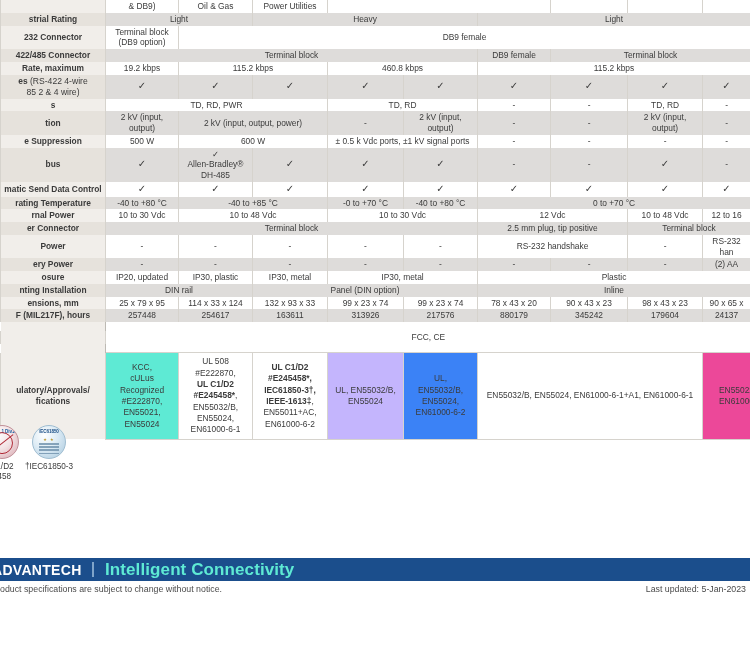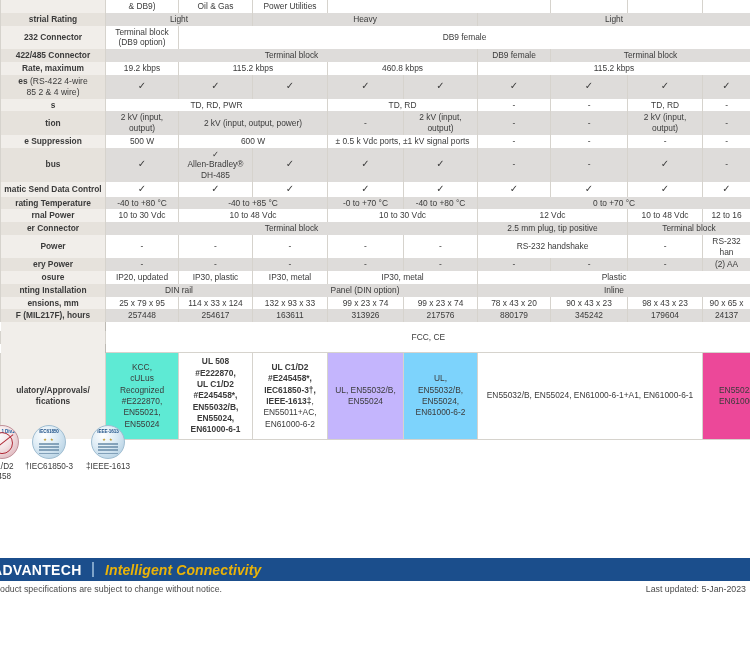--- a/index.html
+++ b/index.html
@@ -125,21 +125,21 @@
     letter-spacing: 0.3px;
     padding-left: 0px;
     margin-left: -8px;
     width: 98px;
     white-space: nowrap;
   }
   .footer-bar .divider {
     width: 2px; height: 15px; background: #7fa4c9; margin: 0 11px 0 2px;
   }
   .footer-bar .tagline {
-    color: #eab308; font-size: 14px; font-weight: bold; letter-spacing: .1px; font-style: italic;
+    color: #5eead4; font-size: 17px; font-weight: bold; letter-spacing: .1px;
   }
   .foot-note {
     position: absolute; left: 0px; top: 584px;
     font-size: 8.8px; color: #4b4b4b;
   }
   .foot-date {
     position: absolute; right: 4px; top: 584px;
     font-size: 8.8px; color: #4b4b4b;
   }
 </style>
@@ -354,24 +354,24 @@
           <td class="rowlabel"></td>
           <td colspan="9" style="border-left: none; border-right: none;">FCC, CE</td>
         </tr>
         <tr class="sep" style="height: 4px;">
           <td class="rowlabel"></td>
           <td colspan="9"></td>
         </tr>
         <tr class="plain">
           <td class="rowlabel">ulatory/Approvals/<br>fications</td>
           <td colspan="1" style="padding: 3px 2px; line-height: 1.35; background: #5eead4; border-top: 1px solid rgb(214, 211, 205); border-bottom: 1px solid rgb(214, 211, 205);">KCC,<br>cULus Recognized<br>#E222870,<br>EN55021,<br>EN55024</td>
-          <td colspan="1" style="padding: 3px 2px; line-height: 1.35; background: rgb(255, 255, 255); border-top: 1px solid rgb(214, 211, 205); border-bottom: 1px solid rgb(214, 211, 205); font-weight: bold;">UL 508 #E222870,<br><b>UL C1/D2<br>#E245458*</b>,<br>EN55032/B,<br>EN55024,<br>EN61000-6-1</td>
+          <td colspan="1" style="padding: 3px 2px; line-height: 1.35; background: rgb(255, 255, 255); border-top: 1px solid rgb(214, 211, 205); border-bottom: 1px solid rgb(214, 211, 205);">UL 508 #E222870,<br><b>UL C1/D2<br>#E245458*</b>,<br>EN55032/B,<br>EN55024,<br>EN61000-6-1</td>
           <td colspan="1" style="padding: 3px 2px; line-height: 1.35; background: rgb(255, 255, 255); border-top: 1px solid rgb(214, 211, 205); border-bottom: 1px solid rgb(214, 211, 205);"><b>UL C1/D2<br>#E245458*,<br>IEC61850-3†,<br>IEEE-1613‡</b>,<br>EN55011+AC,<br>EN61000-6-2</td>
           <td colspan="1" style="padding: 3px 2px; line-height: 1.35; background: #c4b5fd; border-top: 1px solid rgb(214, 211, 205); border-bottom: 1px solid rgb(214, 211, 205);">UL, EN55032/B,<br>EN55024</td>
-          <td colspan="1" style="padding: 3px 2px; line-height: 1.35; background: #7dd3fc; border-top: 1px solid rgb(214, 211, 205); border-bottom: 1px solid rgb(214, 211, 205);">UL,<br>EN55032/B,<br>EN55024,<br>EN61000-6-2</td>
+          <td colspan="1" style="padding: 3px 2px; line-height: 1.35; background: #3b82f6; border-top: 1px solid rgb(214, 211, 205); border-bottom: 1px solid rgb(214, 211, 205);">UL,<br>EN55032/B,<br>EN55024,<br>EN61000-6-2</td>
           <td colspan="3" style="padding: 3px 2px; line-height: 1.35; background: rgb(255, 255, 255); border-top: 1px solid rgb(214, 211, 205); border-bottom: 1px solid rgb(214, 211, 205);">EN55032/B, EN55024, EN61000-6-1+A1, EN61000-6-1</td>
           <td colspan="1" style="padding: 3px 16px; line-height: 1.35; background: #ec4899; border-top: 1px solid rgb(214, 211, 205); border-bottom: 1px solid rgb(214, 211, 205);">EN55022<br>EN61000</td>
         </tr>
       </tbody>
   </table>
 
   <div class="badges" id="badges">
       <div class="badge-item badge-ul" style="left: -30px;">
         <div class="badge-circle">
           <div class="bt">UL Cl.1 Div.2</div>
@@ -385,33 +385,20 @@
           <div class="bmid">★ ★</div>
           <div class="bbars">
             <i></i>
             <i></i>
             <i></i>
             <i></i>
           </div>
         </div>
         <div class="badge-label">†IEC61850-3</div>
       </div>
-      <div class="badge-item" style="left: 76px;">
-        <div class="badge-circle">
-          <div class="bt">IEEE-1613</div>
-          <div class="bmid">★ ★</div>
-          <div class="bbars">
-            <i></i>
-            <i></i>
-            <i></i>
-            <i></i>
-          </div>
-        </div>
-        <div class="badge-label">‡IEEE-1613</div>
-      </div>
     </div>
 
   <div class="footer-bar">
     <div class="logo">ADVANTECH</div>
     <div class="divider"></div>
     <div class="tagline">Intelligent Connectivity</div>
   </div>
 
   <div class="foot-note">oduct specifications are subject to change without notice.</div>
   <div class="foot-date">Last updated: 5-Jan-2023</div>

